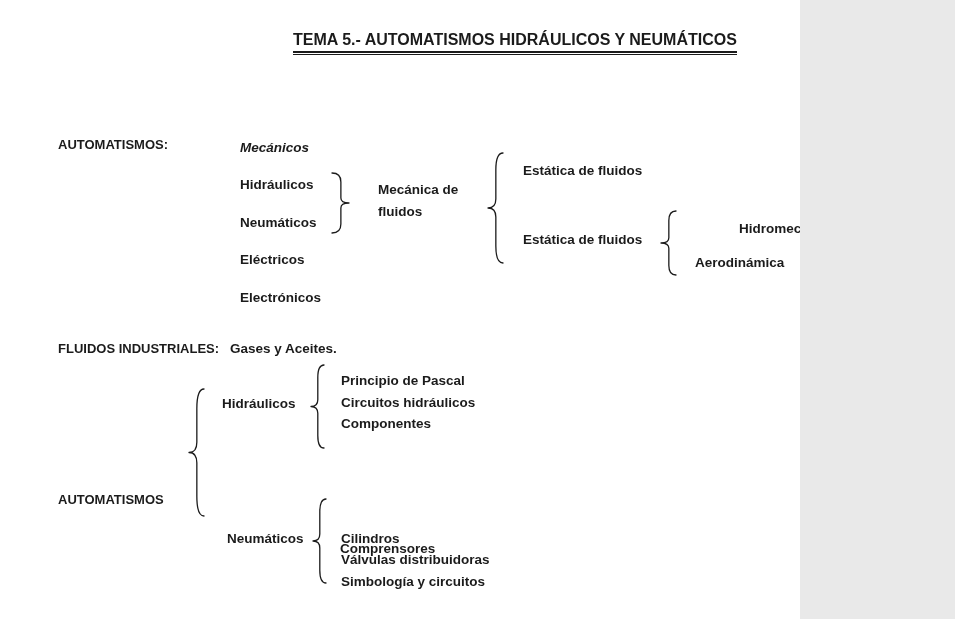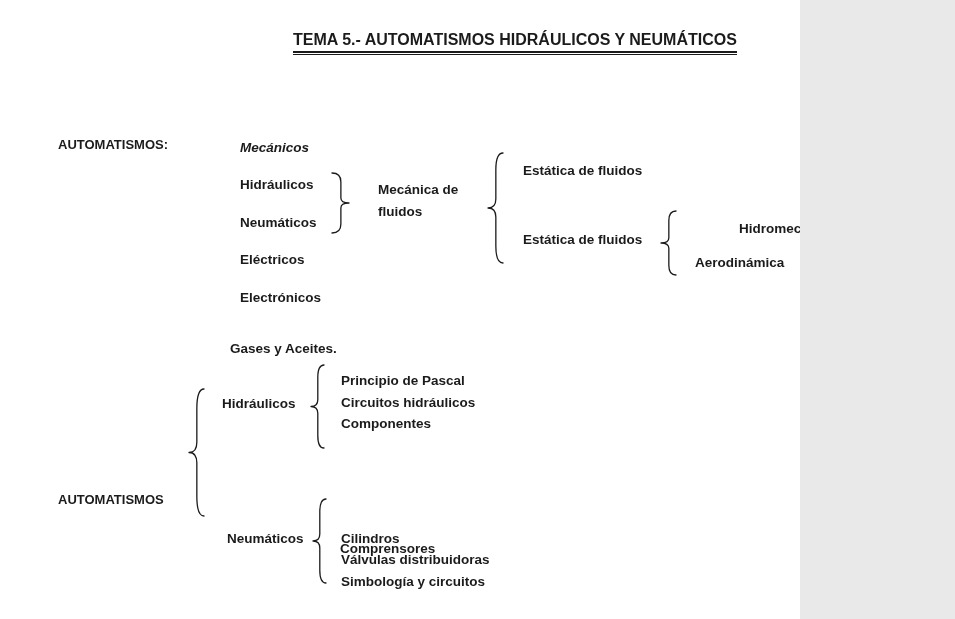--- a/index.html
+++ b/index.html
@@ -59,20 +59,21 @@
   <div class="t" style="left:523px;top:162px;">Estática de fluidos</div>
   <div class="t" style="left:523px;top:231px;">Estática de fluidos</div>
 
   <svg class="brace" style="left:660px;top:210px;" width="17" height="66" viewBox="0 0 17 66">
       <path d="M 16 1 Q 8.84 1 8.84 10.56 L 8.84 27.72 Q 8.84 33 1 33 Q 8.84 33 8.84 38.279999999999994 L 8.84 55.44 Q 8.84 65 16 65"></path>
     </svg>
 
   <div class="t" style="left:695px;top:220px;margin-left:44px;">Hidromecánica</div>
   <div class="t" style="left:695px;top:254px;">Aerodinámica</div>
 
+  <div class="t caps" style="left:58px;top:340px;">FLUIDOS INDUSTRIALES:</div>
   <div class="t" style="left:230px;top:340px;">Gases y Aceites.</div>
 
   <div class="t caps" style="left:58px;top:491px;">AUTOMATISMOS</div>
 
   <svg class="brace" style="left:188px;top:388px;" width="17" height="129" viewBox="0 0 17 129">
       <path d="M 16 1 Q 8.84 1 8.84 20.64 L 8.84 54.18 Q 8.84 64.5 1 64.5 Q 8.84 64.5 8.84 74.82 L 8.84 108.36 Q 8.84 128 16 128"></path>
     </svg>
 
   <div class="t" style="left:222px;top:395px;">Hidráulicos</div>
 

